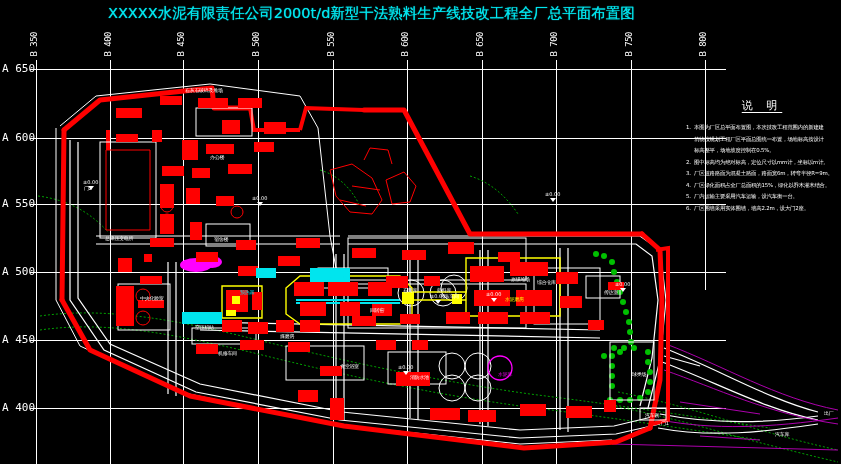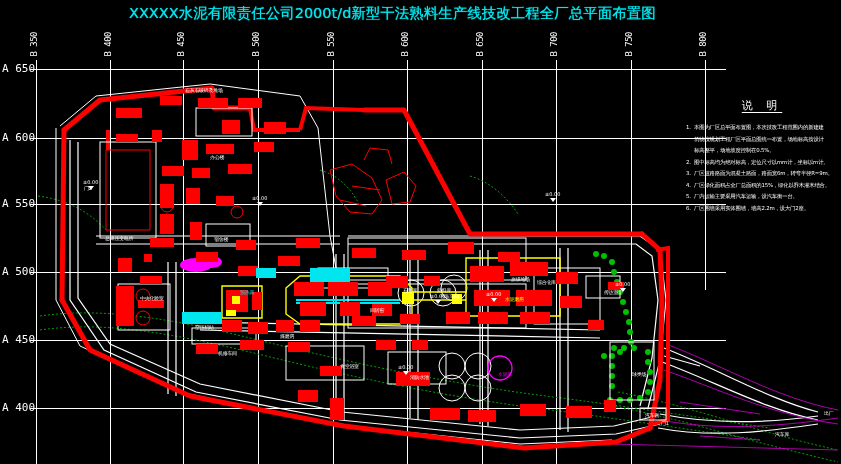--- a/index.html
+++ b/index.html
@@ -19,21 +19,20 @@
   .title {
     position: absolute;
     left: 108px; top: 4px;
     width: 520px;
     color: #00e5ee;
     font-size: 14.5px;
     letter-spacing: 0px;
     white-space: nowrap;
     font-family: "DejaVu Sans", sans-serif;
     text-shadow: 0 0 1px #00e5ee;
-    margin-left: 21px;
   }
   
   .ax-top {
     position: absolute;
     color: #ffffff;
     font-size: 9px;
     writing-mode: vertical-rl;
     transform: rotate(180deg);
     letter-spacing: -0.5px;
     line-height: 1;

